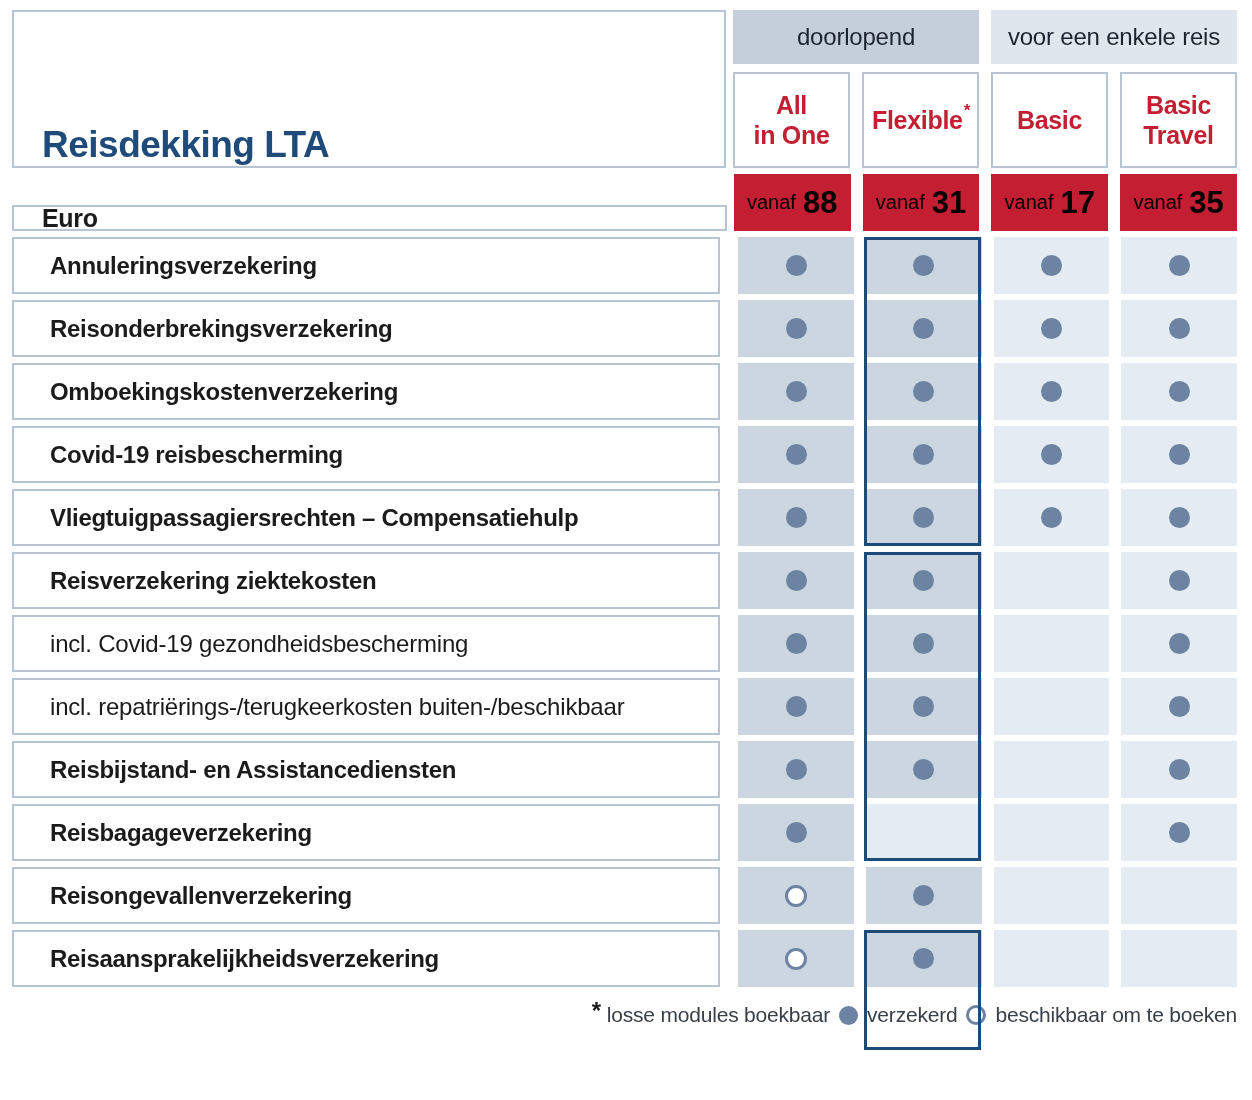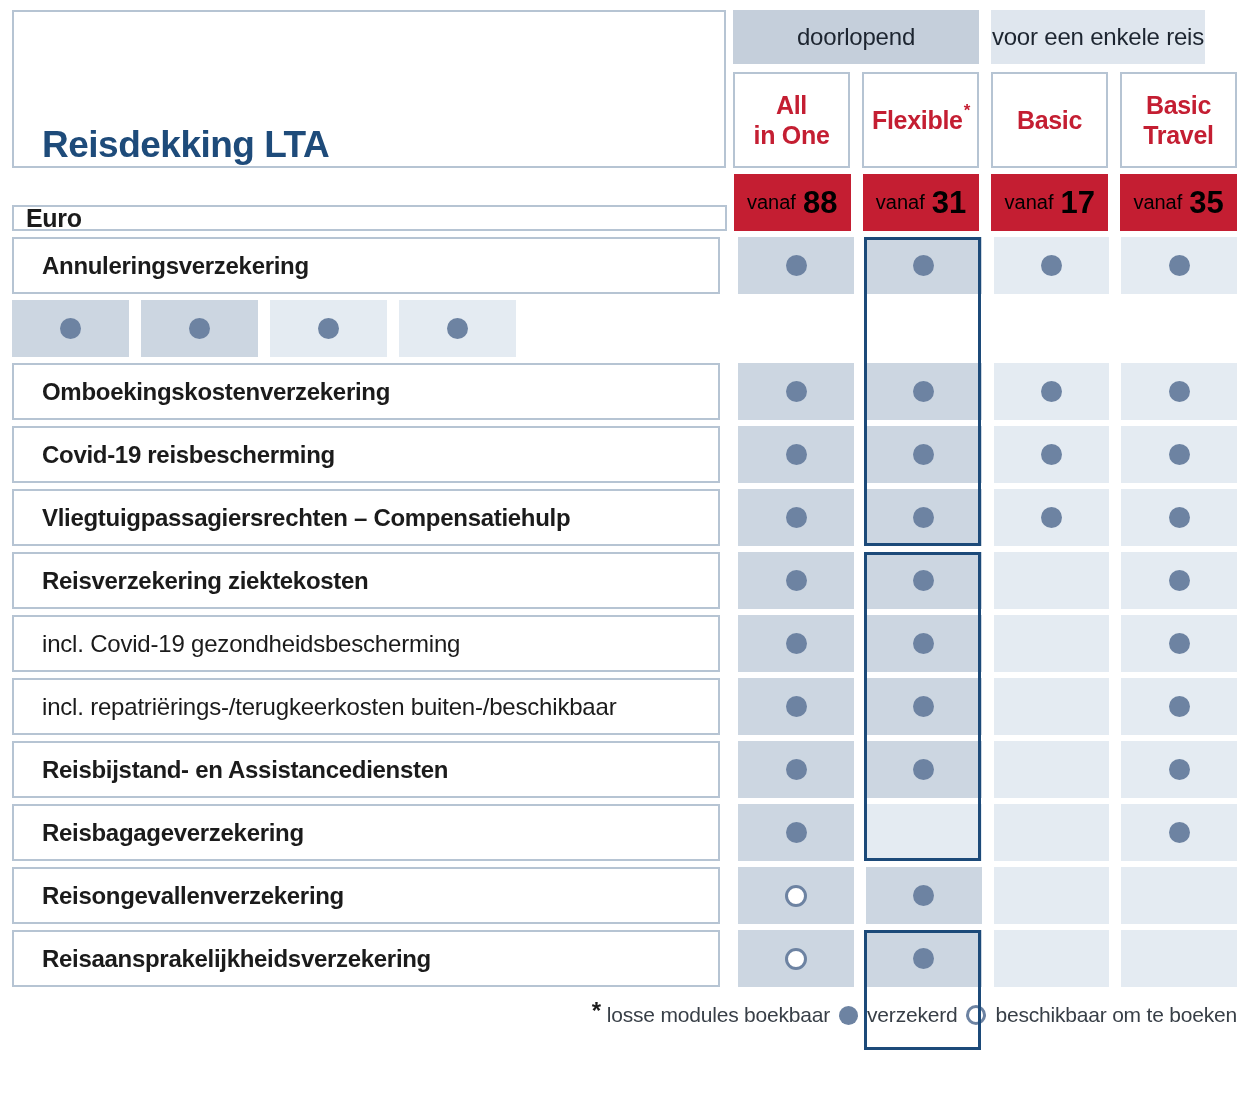--- a/index.html
+++ b/index.html
@@ -33,52 +33,52 @@
   .page-title{
     font-size:37px;font-weight:700;color:var(--title-blue);letter-spacing:-0.5px;
   }
   .right-head{display:flex;flex-direction:column;}
   .bands{display:flex;height:54px;margin-bottom:8px;border-radius:18px;}
   .band{
     box-sizing:border-box;display:flex;align-items:center;justify-content:center;
     font-size:24px;color:var(--band-text);letter-spacing:-0.2px;
   }
   .band.dark{width:246px;margin-right:12px;background:var(--band-dark);}
-  .band.light{width:214px;background:var(--band-light);}
+  .band.light{width:246px;background:var(--band-light);}
   .products{display:flex;height:96px;}
   .prod-cell{
     width:117px;box-sizing:border-box;border:2px solid var(--cell-border);background:#fff;
     margin-right:12px;display:flex;align-items:center;justify-content:center;text-align:center;
     color:var(--red);font-weight:700;font-size:25px;line-height:30px;white-space:pre-line;
     letter-spacing:-0.3px;
   }
   .prod-cell:last-child{margin-right:0;}
   .prod-cell sup{font-size:17px;line-height:0;position:relative;top:-9px;left:1px;}
 
   
   .price-row{display:flex;height:57px;margin-bottom:6px;}
   .euro{
     width:716px;box-sizing:border-box;margin-right:7px;border:2px solid var(--cell-border);
-    display:flex;align-items:center;padding-left:12px;
+    display:flex;align-items:center;padding-left:28px;
     font-size:25px;font-weight:700;color:var(--row-text);letter-spacing:-0.3px;margin-top:31px;
   }
   .pcell{
     width:117px;margin-right:12px;background:var(--red);color:#000000;
     display:flex;align-items:center;justify-content:center;gap:7px;
   }
   .pcell:last-child{margin-right:0;}
   .pcell .vanaf{font-size:20px;}
   .pcell .pnum{font-size:31px;font-weight:700;}
 
   
   .rows{position:relative;}
   .frow{display:flex;height:57px;margin-bottom:6px;}
   .rlabel{
     width:716px;box-sizing:border-box;margin-right:18px;border:2px solid var(--cell-border);
-    background:#fff;display:flex;align-items:center;padding-left:28px;
+    background:#fff;display:flex;align-items:center;padding-left:36px;
     font-size:24px;font-weight:700;color:var(--row-text);letter-spacing:-0.3px;
   }
   .frow.sub .rlabel{font-weight:400;letter-spacing:-0.2px;}
   .dcell{
     width:117px;margin-right:12px;display:flex;align-items:center;justify-content:center;
   }
   .dcell:last-child{margin-right:0;}
   .dcell.dark{background:var(--cell-dark);}
   .dcell.light{background:var(--cell-light);}
   .dot{width:21px;height:21px;border-radius:50%;background:var(--dot);}
@@ -154,20 +154,21 @@
           </div>
     <div class="dcell light">
             <span class="dot"></span>
           </div>
     <div class="dcell light">
             <span class="dot"></span>
           </div>
   </div>
 
   <div class="frow">
+    <div class="rlabel">Reisonderbrekingsverzekering</div>
     <div class="dcell dark">
             <span class="dot"></span>
           </div>
     <div class="dcell dark">
             <span class="dot"></span>
           </div>
     <div class="dcell light">
             <span class="dot"></span>
           </div>
     <div class="dcell light">

